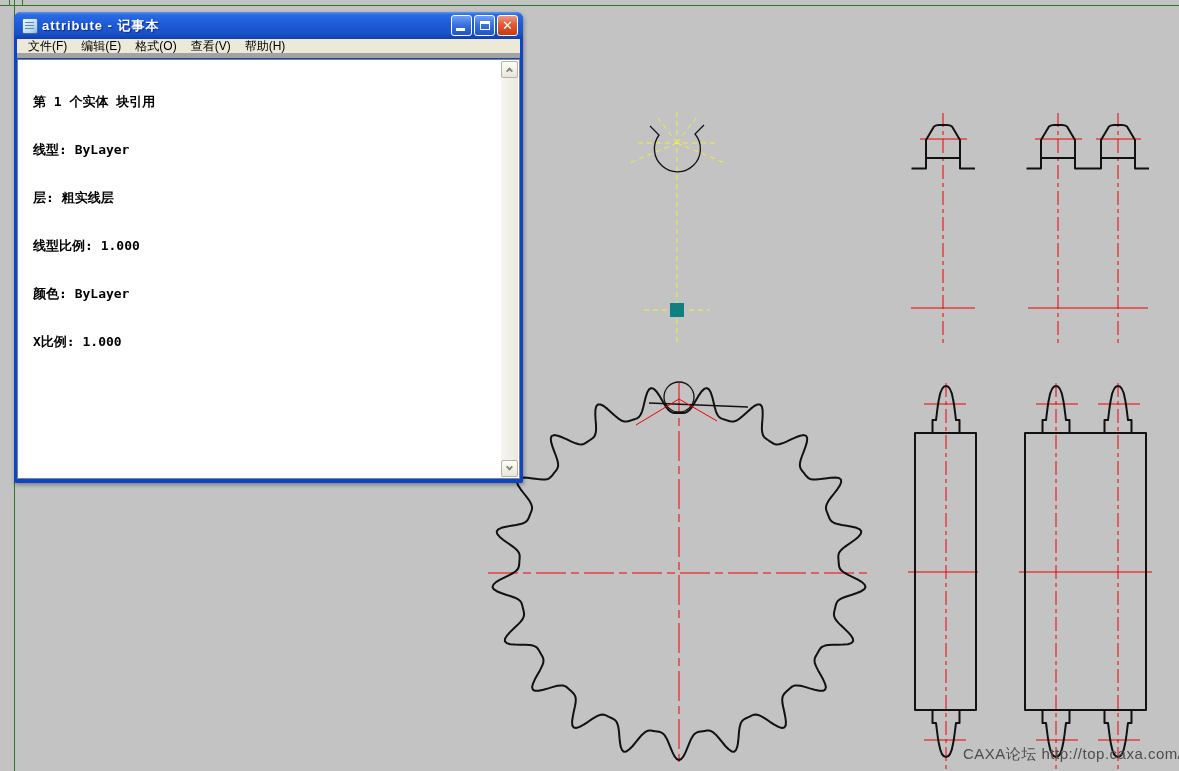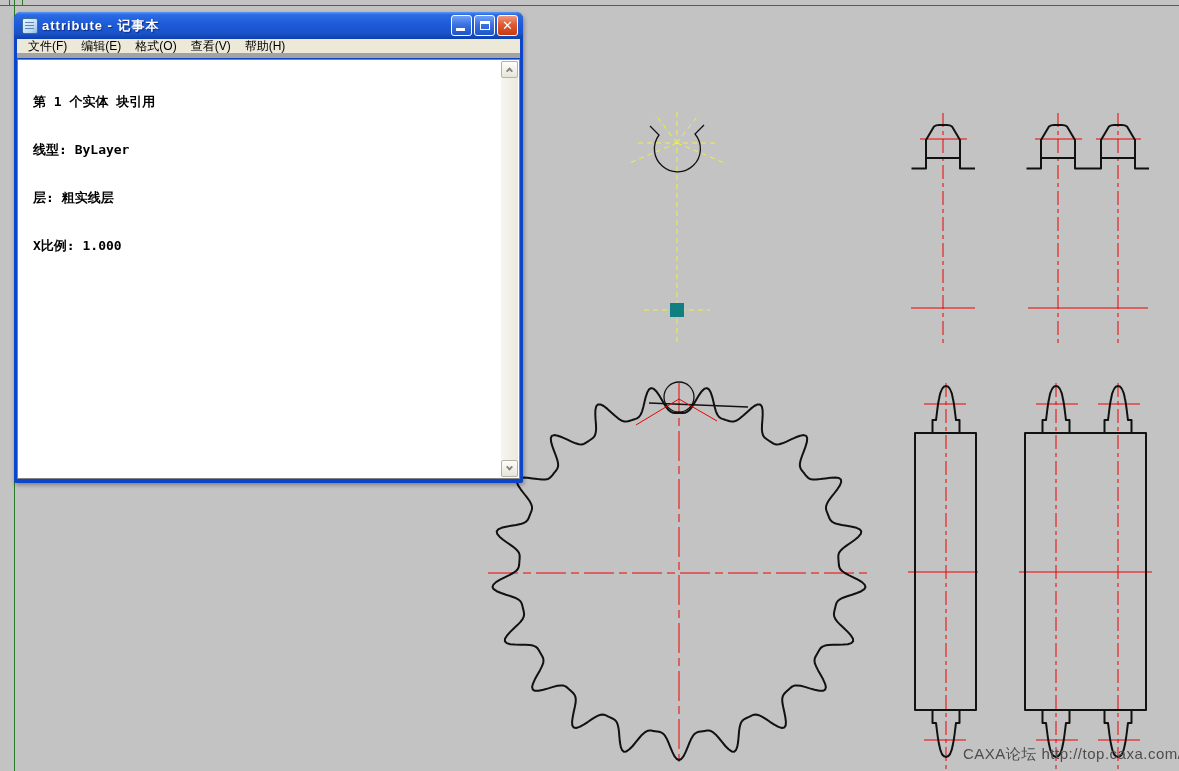--- a/index.html
+++ b/index.html
@@ -170,20 +170,22 @@
     <span class="menuitem">编辑(E)</span>
     <span class="menuitem">格式(O)</span>
     <span class="menuitem">查看(V)</span>
     <span class="menuitem">帮助(H)</span>
   </div>
   <div class="client">
     <div class="textbody">
       <div>第 1 个实体 块引用</div>
       <div>线型: ByLayer</div>
       <div>层: 粗实线层</div>
+      <div>线型比例: 1.000</div>
+      <div>颜色: ByLayer</div>
       <div>X比例: 1.000</div>
       
       
       
       
       
       
       
       
       

